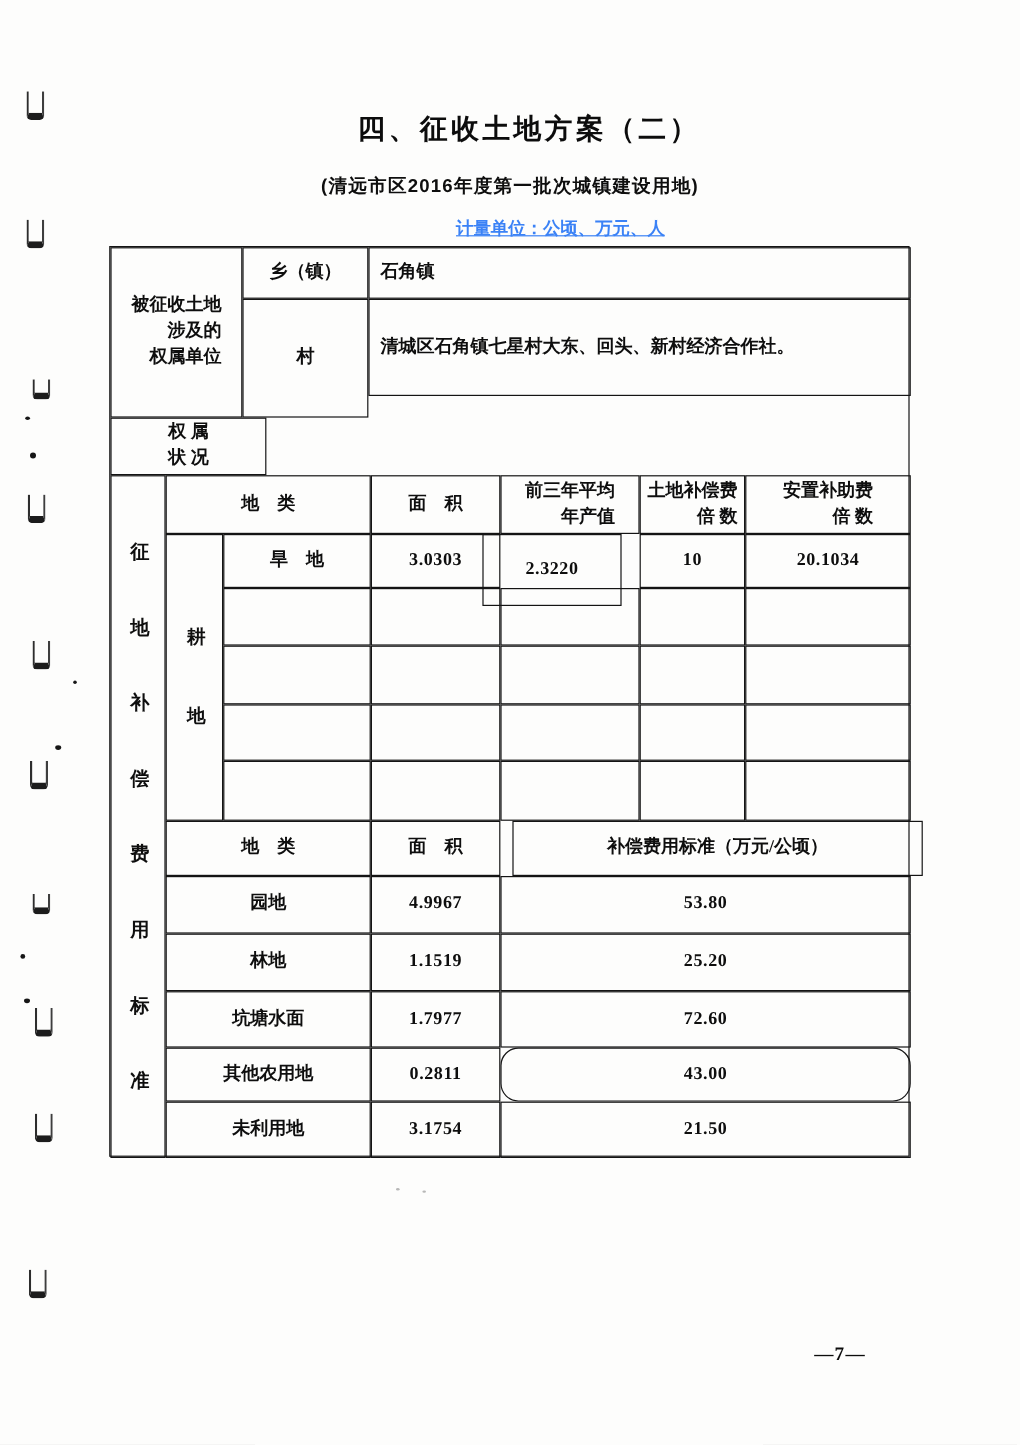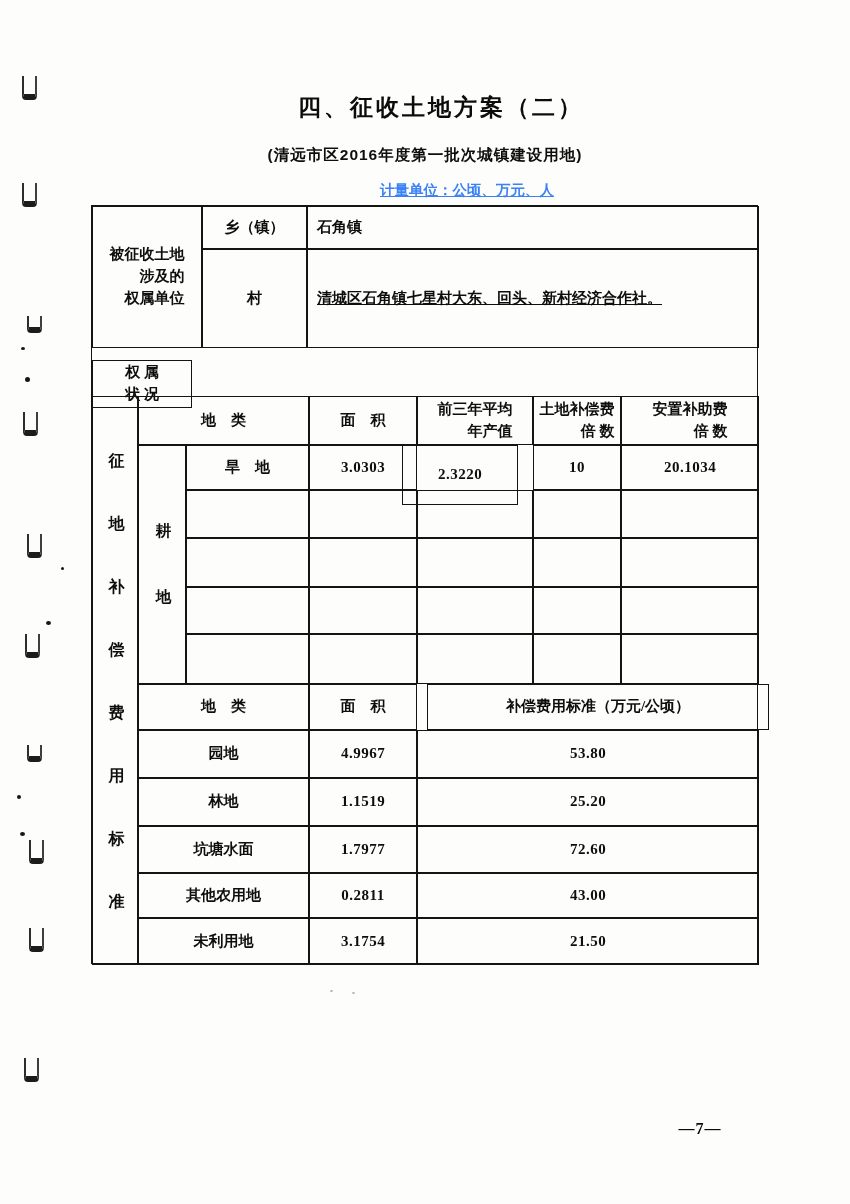--- a/index.html
+++ b/index.html
@@ -97,23 +97,23 @@
   <div class="unit-note">计量单位：公顷、万元、人</div>
 
   <div class="doc-table">
 
     <div class="c pre" style="left:0px; top:0px; width:110px; height:142px;">被征收土地
 涉及的
 权属单位</div>
     <div class="c" style="left:110px; top:0px; width:105px; height:43px;">乡（镇）</div>
     <div class="c left" style="left:215px; top:0px; width:452px; height:43px;">石角镇</div>
     <div class="c" style="left:110px; top:43px; width:105px; height:99px;">村</div>
-    <div class="c left" style="left:215px; top:43px; width:452px; height:99px;text-decoration:underline;">清城区石角镇七星村大东、回头、新村经济合作社。</div>
+    <div class="c left" style="left:215px; top:43px; width:452px; height:81px;">清城区石角镇七星村大东、回头、新村经济合作社。</div>
 
-    <div class="c pre" style="left:0px; top:142px; width:100px; height:48px;margin-top:12px;">权  属
+    <div class="c pre" style="left:0px; top:142px; width:130px; height:48px;">权  属
 状  况</div>
 
     <div class="c vmain" style="left:0px; top:190px; width:46px; height:569px;">
       <span style="white-space: normal; word-break: break-all;">征地补偿费用标准</span>
     </div>
 
     <div class="c" style="left:46px; top:190px; width:171px; height:49px;">地　类</div>
     <div class="c" style="left:217px; top:190px; width:108px; height:49px;">面　积</div>
     <div class="c pre" style="left:325px; top:190px; width:116px; height:49px;">前三年平均
 年产值</div>
@@ -167,21 +167,21 @@
     <div class="c" style="left:46px; top:572px; width:171px; height:48px;">林地</div>
     <div class="c num" style="left:217px; top:572px; width:108px; height:48px;">1.1519</div>
     <div class="c num" style="left:325px; top:572px; width:342px; height:48px;">25.20</div>
 
     <div class="c" style="left:46px; top:620px; width:171px; height:47px;">坑塘水面</div>
     <div class="c num" style="left:217px; top:620px; width:108px; height:47px;">1.7977</div>
     <div class="c num" style="left:325px; top:620px; width:342px; height:47px;">72.60</div>
 
     <div class="c" style="left:46px; top:667px; width:171px; height:45px;">其他农用地</div>
     <div class="c num" style="left:217px; top:667px; width:108px; height:45px;">0.2811</div>
-    <div class="c num" style="left:325px; top:667px; width:342px; height:45px;">43.00</div>
+    <div class="c num" style="left:325px; top:667px; width:342px; height:45px;border-radius:15px;">43.00</div>
 
     <div class="c" style="left:46px; top:712px; width:171px; height:47px;">未利用地</div>
     <div class="c num" style="left:217px; top:712px; width:108px; height:47px;">3.1754</div>
     <div class="c num" style="left:325px; top:712px; width:342px; height:47px;">21.50</div>
   </div>
 
   <div class="page-number">—7—</div>
 
 </div>
 

